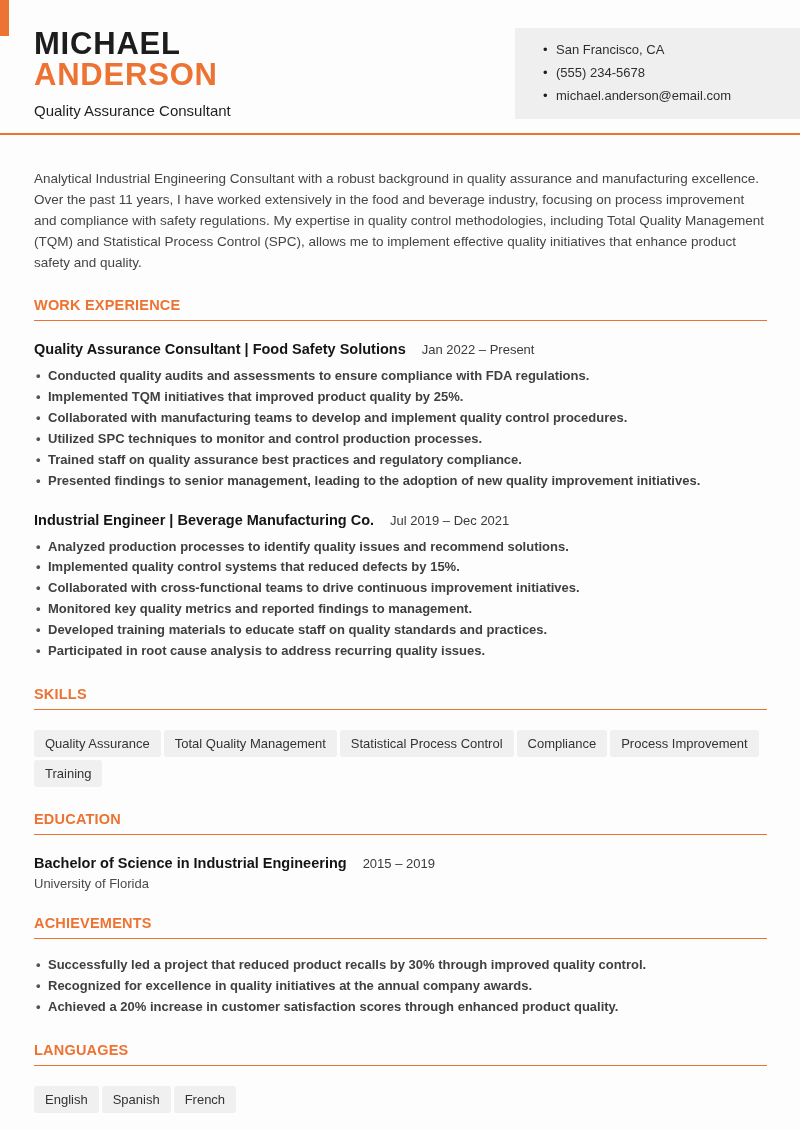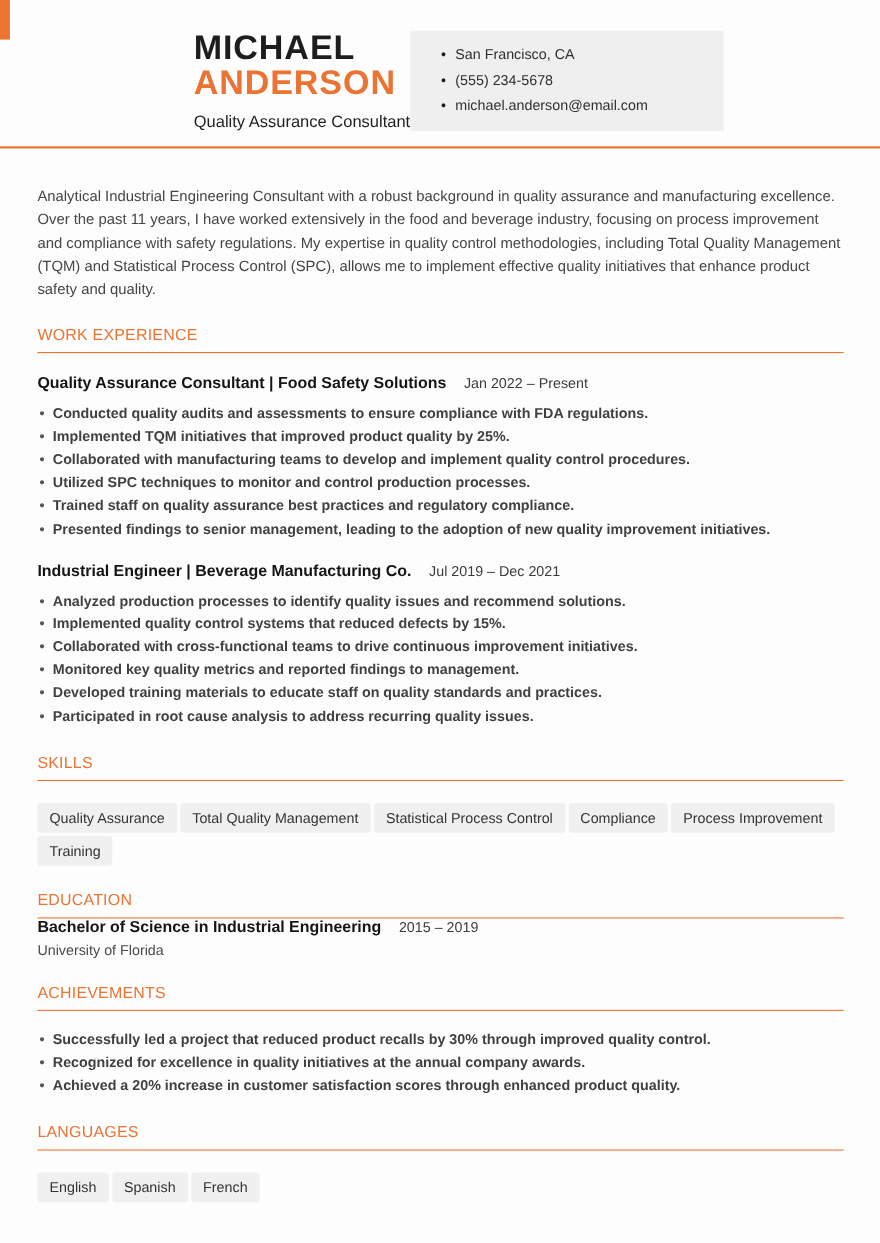--- a/index.html
+++ b/index.html
@@ -10,54 +10,54 @@
   }
   * { margin:0; padding:0; box-sizing:border-box; }
   body {
     width:800px; height:1130px; overflow:hidden;
     background:var(--page_bg);
     font-family:"Liberation Sans", sans-serif;
     color:#3f3f3f; position:relative;
   }
   .corner-accent { position:absolute; top:0; left:0; width:9px; height:36px; background:var(--accent); }
 
-  .header { display:flex; justify-content:center; align-items:flex-start; padding:28px 0 0 34px; }
+  .header { display:flex; justify-content:space-between; align-items:flex-start; padding:28px 0 0 34px; }
   .name { font-size:31px; line-height:1.0; font-weight:700; letter-spacing:0.8px; color:#1d1d1d; }
   .name .first, .name .last { display:block; }
   .name .last { color:var(--accent); }
   .person-title { margin-top:12px; font-size:15px; color:#1f1f1f; }
 
   .contact-box { width:285px; background:var(--contact_bg); padding:11px 28px; }
   .contact-box ul { list-style:none; }
   .contact-box li { font-size:13px; color:#2f2f2f; padding:4px 0 4px 13px; position:relative; line-height:1.15; }
   .contact-box li::before { content:"•"; position:absolute; left:0; color:#1d1d1d; }
 
   .top-divider { height:2px; background:var(--accent); margin-top:14px; }
 
   .content { padding:0 33px 0 34px; }
   .summary { margin-top:33px; font-size:13.5px; line-height:1.56; color:#454545; }
 
   .section-heading {
-    margin-top:24px; color:var(--accent); font-size:14.5px; font-weight:400;
+    margin-top:24px; color:var(--accent); font-size:14.5px; font-weight:700;
     letter-spacing:0.2px; padding-bottom:7px; border-bottom:1px solid var(--accent);
   }
 
   .job { margin-top:20px; }
   .row-between { display:flex; justify-content:flex-start; align-items:baseline; }
   .job-title-text { font-size:14.5px; font-weight:700; color:#151515; }
   .dates { font-size:13px; color:#3b3b3b; white-space:nowrap; margin-left:16px; }
 
   .bullets { margin-top:9px; list-style:none; }
   .bullets li { font-size:13px; line-height:1.3; color:#404040; padding:2px 0 2px 14px; position:relative;font-weight:bold; }
   .bullets li::before { content:"•"; position:absolute; left:2px; color:#555; }
 
   .tags { display:flex; flex-wrap:wrap; gap:3px; margin-top:20px; list-style:none; }
   .tag { background:var(--tag_bg); color:#333; font-size:13px; padding:7px 11px; border-radius:3px; line-height:1.0; }
 
-  .edu { }
+  .edu { margin-top:20px; }
   .degree { font-size:14.5px; font-weight:700; color:#151515; }
   .school { margin-top:5px; font-size:13px; color:#4a4a4a; }
 
   .achv-list { margin-top:16px; }
 </style>
 </head>
 <body>
 
 <div class="page">
   <div class="corner-accent"></div>

